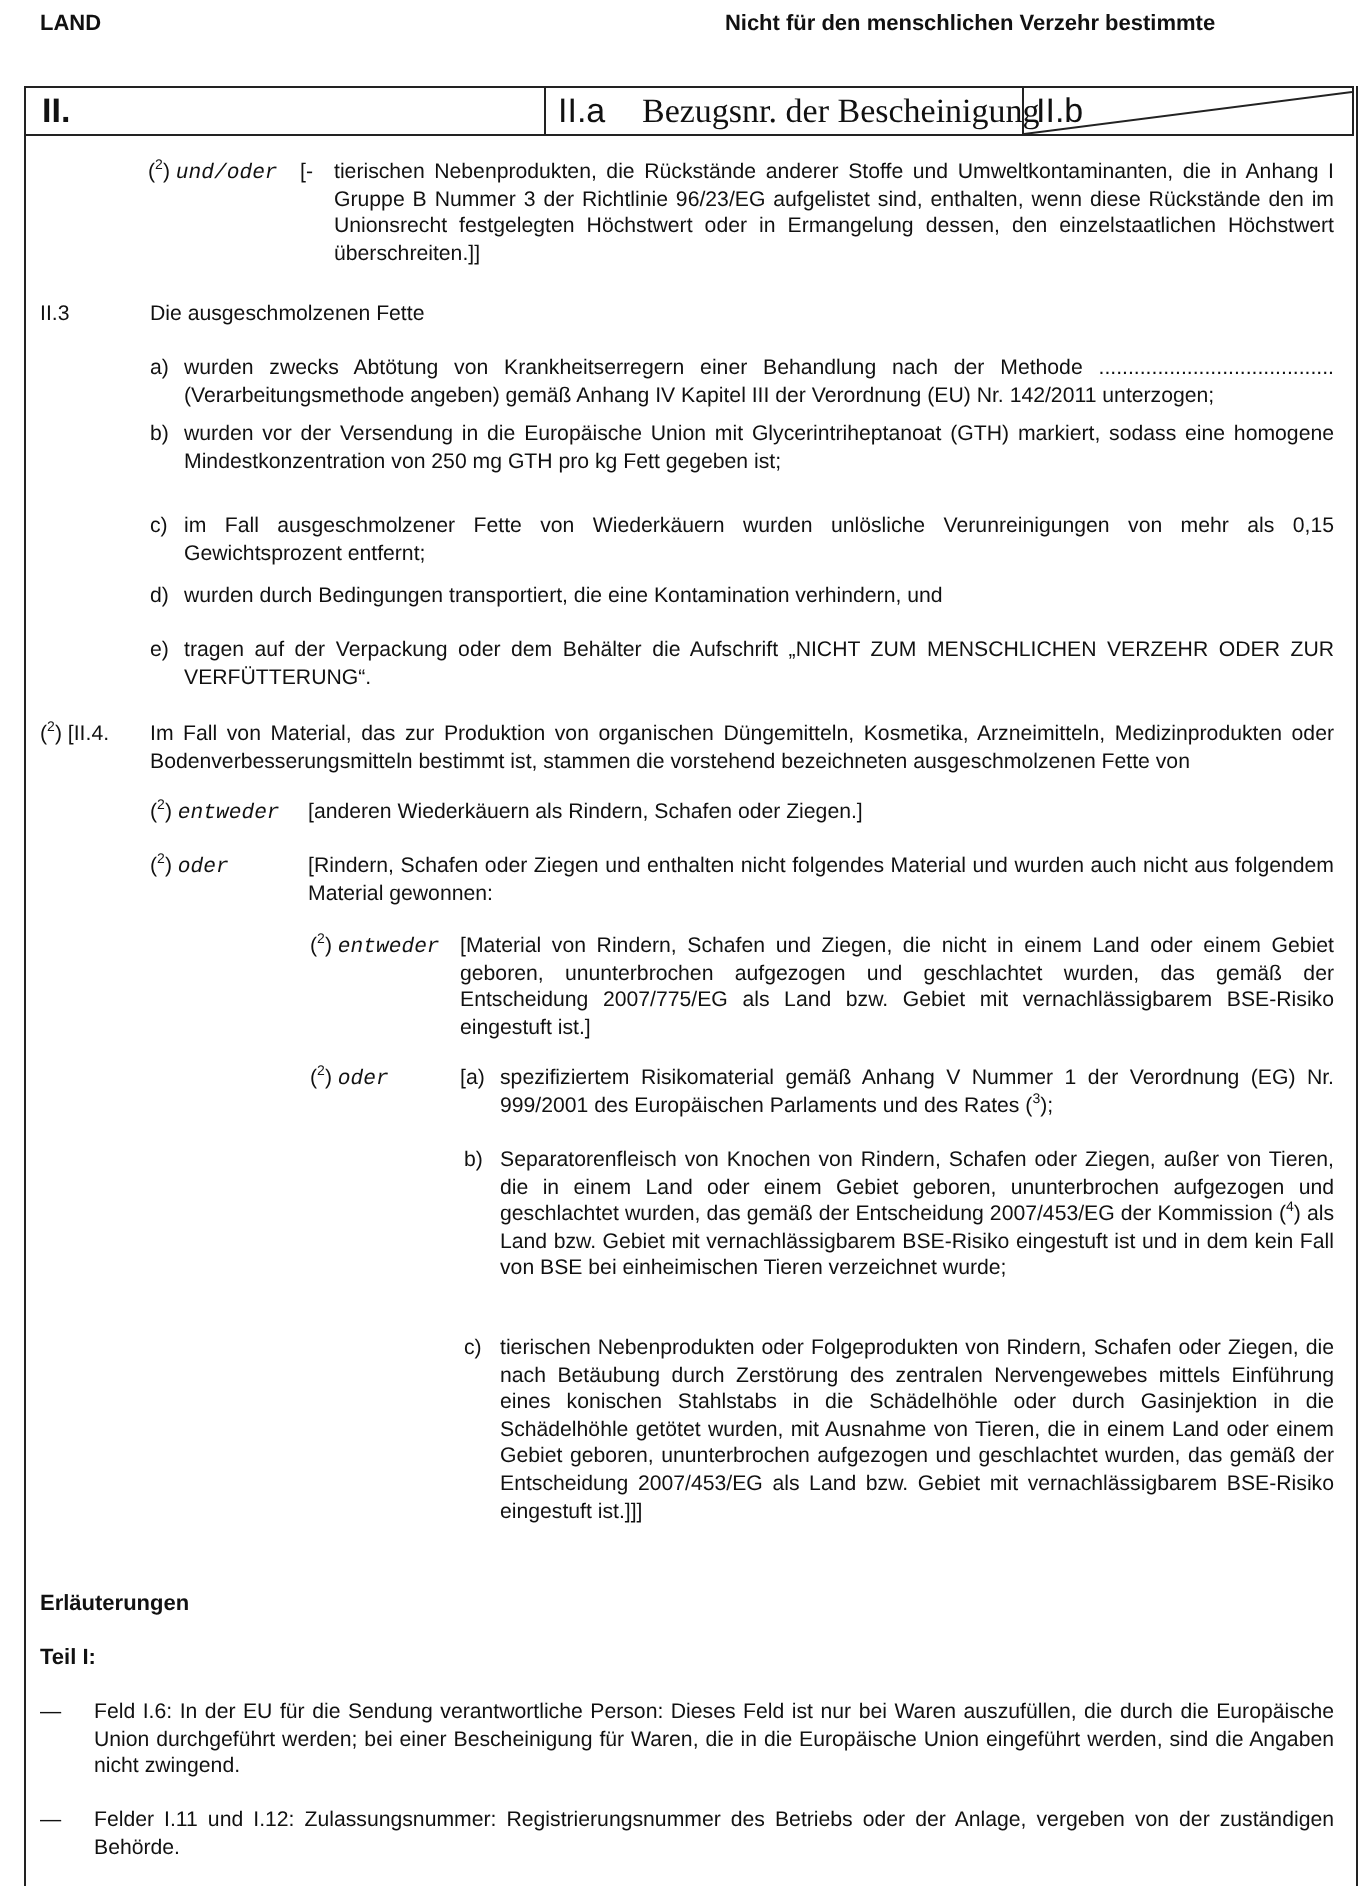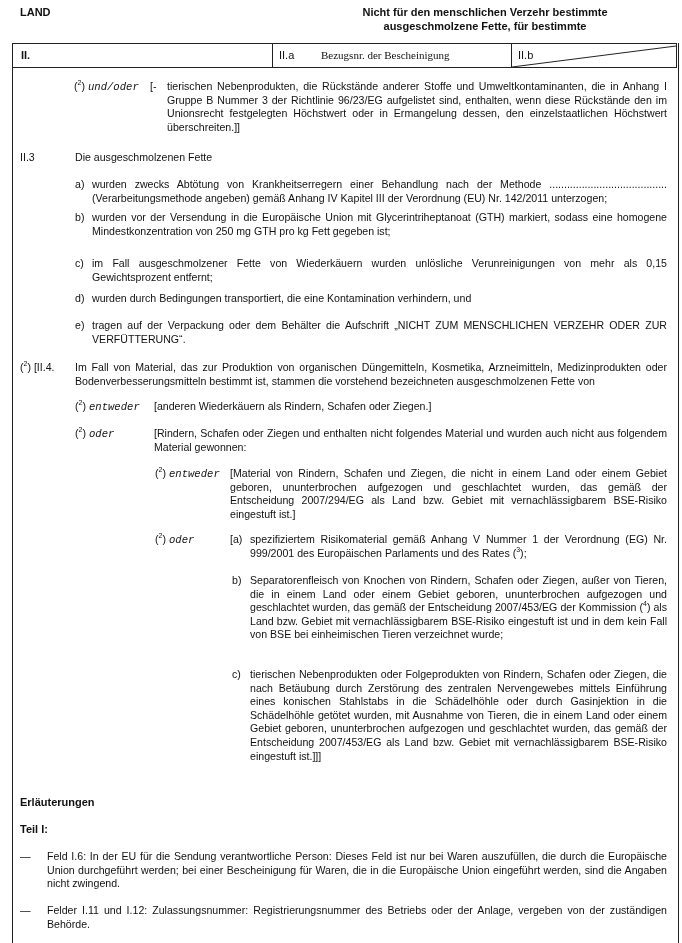--- a/index.html
+++ b/index.html
@@ -3,34 +3,33 @@
 <meta charset="utf-8">
 <style>
   html, body { margin:0; padding:0; background:#ffffff; }
   body { width:682px; height:943px; position:relative; overflow:hidden;
          font-family:"Liberation Sans", sans-serif; font-size:10.6px; color:#111; line-height:13.6px; }
   .abs { position:absolute;text-align:center; }
   .land { left:20px; top:6px; font-weight:bold; font-size:11px; }
   .title { right:7px; top:6px; width:380px; text-align:center; font-weight:bold; font-size:11px; line-height:13.8px; }
   .frame { left:12px; top:43px; width:665px; height:910px; border-left:1px solid #222; border-right:1px solid #222; }
   .hdr { left:12px; top:43px; width:665px; height:25px; border:1px solid #222; box-sizing:border-box; }
-  .hdr .cell { position:absolute; top:0; height:23px; line-height:23px; font-size:11px; }
+  .hdr .cell { position:absolute; top:0; height:23px; line-height:23px; font-size:17px; }
   .vdiv { position:absolute; top:0; width:1px; height:23px; background:#222; }
   .j { text-align:justify; }
   sup { font-size:7px; line-height:0; vertical-align:super; }
   i { font-style:italic;font-family:Liberation Mono, monospace; }
   .b { font-weight:bold; font-size:11px; }
 </style>
 </head>
 <body>
 
 <div class="abs land">LAND</div>
 <div class="abs title">
   <div>Nicht für den menschlichen Verzehr bestimmte</div>
-  <div>ausgeschmolzene Fette, für bestimmte</div>
 </div>
 
 <div class="abs frame"></div>
 
 <div class="abs hdr">
   <span class="cell b" style="left:8px;">II.</span>
   <div class="vdiv" style="left:259px;"></div>
   <span class="cell" style="left:266px;">II.a</span>
   <span class="cell" style="left:308px;font-family:Liberation Serif, serif;">Bezugsnr. der Bescheinigung</span>
   <div class="vdiv" style="left:498px;"></div>
@@ -65,21 +64,21 @@
 <div class="abs" style="left:20px;top:361px;">(<sup>2</sup>) <span>[II.4.</span></div>
 <div class="abs j" style="left:75px;top:361px;width:592px;">Im Fall von Material, das zur Produktion von organischen Düngemitteln, Kosmetika, Arzneimitteln, Medizinprodukten oder Bodenverbesserungsmitteln bestimmt ist, stammen die vorstehend bezeichneten ausgeschmolzenen Fette von</div>
 
 <div class="abs" style="left:75px;top:400px;">(<sup>2</sup>) <i>entweder</i></div>
 <div class="abs" style="left:154px;top:400px;">[anderen Wiederkäuern als Rindern, Schafen oder Ziegen.]</div>
 
 <div class="abs" style="left:75px;top:427px;">(<sup>2</sup>) <i>oder</i></div>
 <div class="abs j" style="left:154px;top:427px;width:513px;">[Rindern, Schafen oder Ziegen und enthalten nicht folgendes Material und wurden auch nicht aus folgendem Material gewonnen:</div>
 
 <div class="abs" style="left:155px;top:467px;">(<sup>2</sup>) <i>entweder</i></div>
-<div class="abs j" style="left:230px;top:467px;width:437px;">[Material von Rindern, Schafen und Ziegen, die nicht in einem Land oder einem Gebiet geboren, ununterbrochen aufgezogen und geschlachtet wurden, das gemäß der Entscheidung 2007/294/EG als Land bzw. Gebiet mit vernachlässigbarem BSE-Risiko eingestuft ist.]</div>
+<div class="abs j" style="left:230px;top:467px;width:437px;">[Material von Rindern, Schafen und Ziegen, die nicht in einem Land oder einem Gebiet geboren, ununterbrochen aufgezogen und geschlachtet wurden, das gemäß der Entscheidung 2007/775/EG als Land bzw. Gebiet mit vernachlässigbarem BSE-Risiko eingestuft ist.]</div>
 
 <div class="abs" style="left:155px;top:533px;">(<sup>2</sup>) <i>oder</i></div>
 
 <div class="abs" style="left:230px;top:533px;">[a)</div>
 <div class="abs j" style="left:250px;top:533px;width:417px;"><span>spezifiziertem Risikomaterial gemäß Anhang V Nummer 1 der Verordnung (EG) Nr. 999/2001 des Europäischen Parlaments und des Rates (</span><sup>3</sup><span>);</span></div>
 
 <div class="abs" style="left:232px;top:574px;">b)</div>
 <div class="abs j" style="left:250px;top:574px;width:417px;"><span>Separatorenfleisch von Knochen von Rindern, Schafen oder Ziegen, außer von Tieren, die in einem Land oder einem Gebiet geboren, ununterbrochen aufgezogen und geschlachtet wurden, das gemäß der Entscheidung 2007/453/EG der Kommission (</span><sup>4</sup><span>) als Land bzw. Gebiet mit vernachlässigbarem BSE-Risiko eingestuft ist und in dem kein Fall von BSE bei einheimischen Tieren verzeichnet wurde;</span></div>
 
 <div class="abs" style="left:232px;top:668px;">c)</div>

